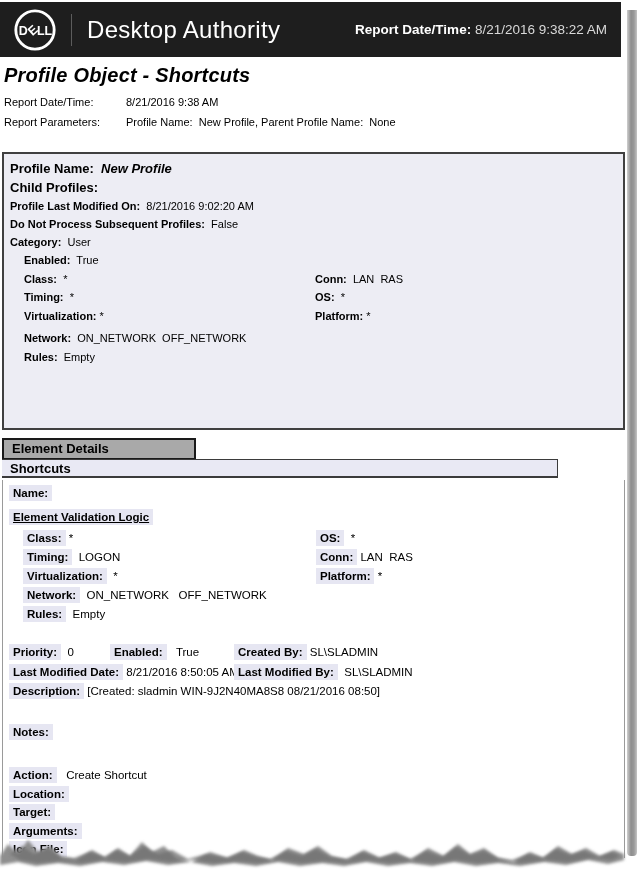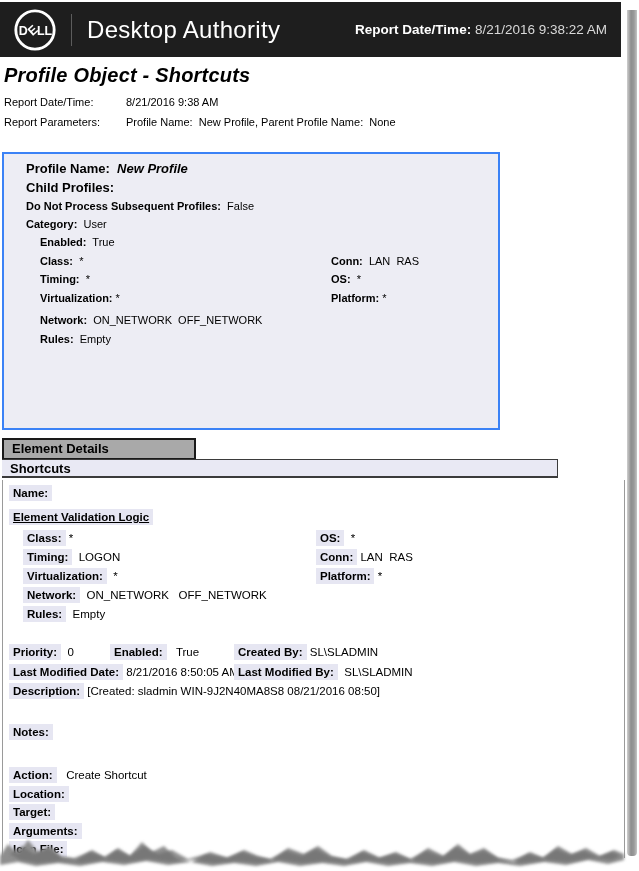--- a/index.html
+++ b/index.html
@@ -36,22 +36,22 @@
   .page-title {
     position:absolute; left:4px; top:64px;
     font-size:20px; font-weight:bold; font-style:italic; letter-spacing:0.2px;
   }
   .report-info { position:absolute; left:4px; top:92px; font-size:11px; }
   .report-info .row { line-height:20px; white-space:nowrap; }
   .report-info .rlbl { display:inline-block; width:122px; }
 
   
   .profile-box {
-    position:absolute; left:2px; top:152px; width:498px; height:278px;
-    background:#ededf4; border:2px solid #3b82f6; padding:5px 0 0 22px;
+    position:absolute; left:2px; top:152px; width:623px; height:278px;
+    background:#ededf4; border:2px solid #404040; padding:5px 0 0 6px;
     font-size:11px;
   }
   .pbig { font-size:13px; font-weight:bold; line-height:19px; white-space:nowrap; }
   .pbig .ival { font-style:italic; }
   .psmall { line-height:18px; white-space:nowrap; }
   .psmall .plbl { font-weight:bold; }
   .vheading { font-weight:bold; font-size:11.5px; line-height:18px; margin-top:13px; }
   .vrow { position:relative; line-height:18.5px; padding-left:14px; white-space:nowrap; }
   .vrow .plbl { font-weight:bold; }
   .vrow .rcol { position:absolute; left:305px; top:0; }
@@ -121,20 +121,23 @@
 </div>
 
 <div class="profile-box">
   <div class="pbig">
     <span>Profile Name:</span><span class="ival val">  New Profile</span>
   </div>
   <div class="pbig">
     <span>Child Profiles:</span>
   </div>
   <div class="psmall">
+    <span class="plbl">Profile Last Modified On:</span><span class="val">  8/21/2016 9:02:20 AM</span>
+  </div>
+  <div class="psmall">
     <span class="plbl">Do Not Process Subsequent Profiles:</span><span class="val">  False</span>
   </div>
   <div class="psmall">
     <span class="plbl">Category:</span><span class="val">  User</span>
   </div>
 
 
   <div class="vrow">
     <span class="plbl">Enabled:</span><span class="val">  True</span>
   </div>

